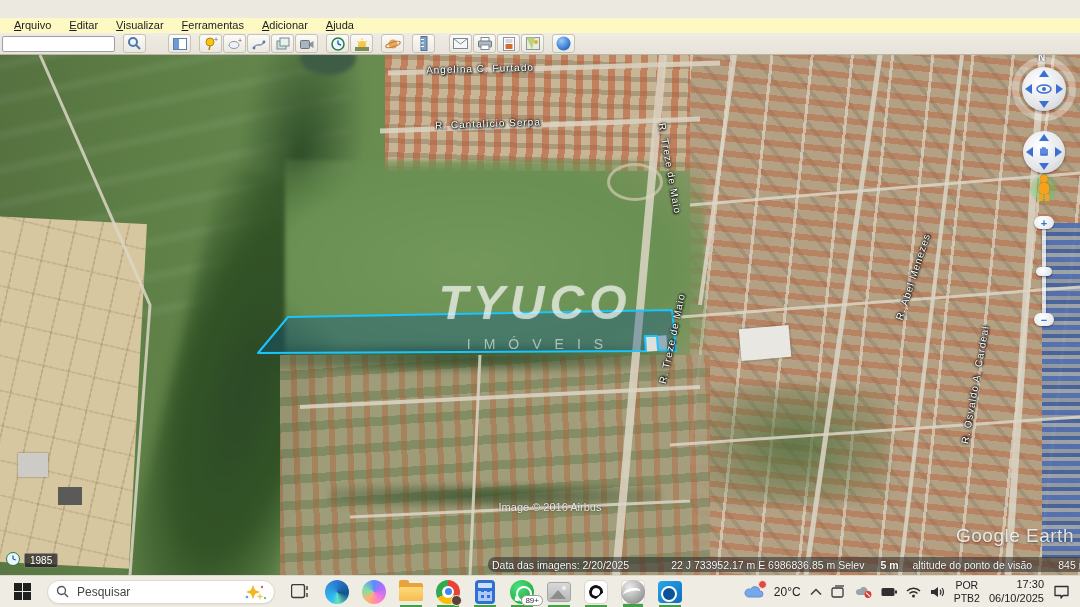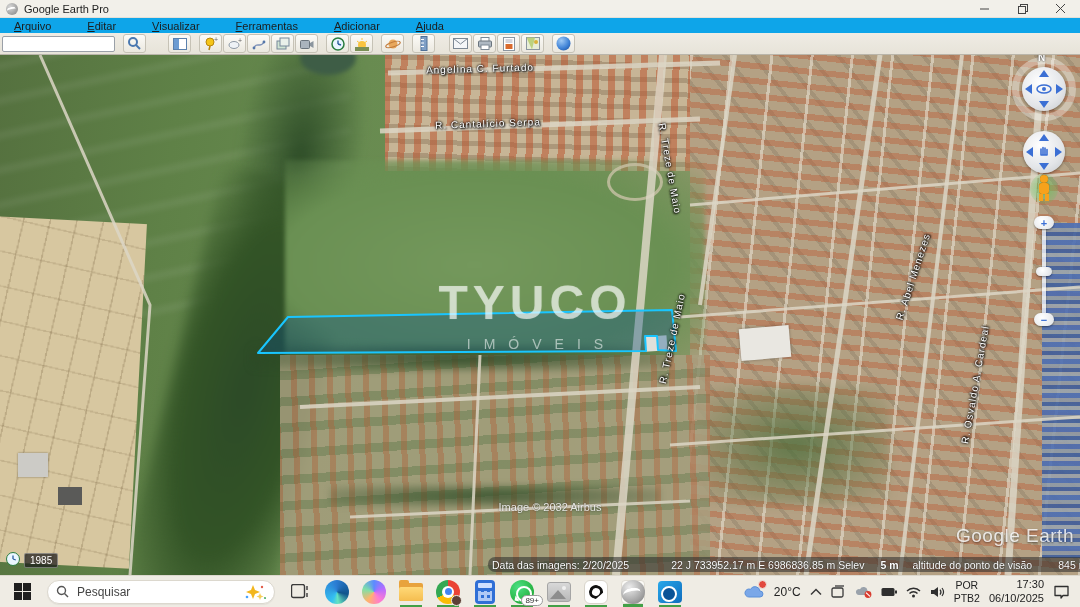--- a/index.html
+++ b/index.html
@@ -9,21 +9,21 @@
 
   
   .titlebar { position:absolute; left:0; top:0; width:1080px; height:18px; background:#f2f0ea; display:flex; align-items:center; padding-left:6px; border-bottom:1px solid #e3e0d8;}
   .titlebar .appicon { width:12px; height:12px; border-radius:50%; background:radial-gradient(circle at 35% 35%, #d9d9d9, #9b9b9b 70%, #7d7d7d); position:relative; margin-right:6px; }
   .titlebar .appicon::after { content:''; position:absolute; left:1px; top:4px; width:9px; height:4px; border-top:2px solid #fff; border-radius:50%; transform:rotate(-14deg); }
   .titlebar .t-text { font-size:11px; color:#1d1d1d; }
   .cap-btns { position:absolute; right:0; top:0; height:18px; display:flex; }
   .cap-btn { width:38px; height:18px; display:flex; align-items:center; justify-content:center; color:#444; font-size:10px; cursor:default; }
   .cap-btn svg { display:block; }
 
-  .menubar { position:absolute; left:0; top:18px; width:1080px; height:15px; background:#0ea5e9; display:flex; align-items:center; padding-left:6px; gap:20px; }
+  .menubar { position:absolute; left:0; top:18px; width:1080px; height:15px; background:#fef9c3; display:flex; align-items:flex-start; padding-left:6px; gap:2px; }
   .menu-item { display:inline-block; font-size:11px; color:#1c1c1c; padding:1px 8px; }
   .menu-item::first-letter { text-decoration:underline; }
 
   .toolbar { position:absolute; left:0; top:33px; width:1080px; height:22px; background:linear-gradient(#efece4,#e7e3d9); display:flex; align-items:center; padding-left:2px; border-bottom:1px solid #b9b5aa; }
   .tb-search { width:113px; height:16px; border:1px solid #9aa0a8; background:#fff; border-radius:2px; font-size:11px; padding:0 3px; outline:none; }
   .tbtn { width:23px; height:19px; border:1px solid #c6c2b6; border-radius:3px; background:linear-gradient(#fcfbf8,#ebe8df); display:flex; align-items:center; justify-content:center; margin-left:1px; }
   .tbtn svg { display:block; }
   .gap14 { margin-left:14px; } .gap8 { margin-left:8px; } .gap22 { margin-left:22px; }
 
   
@@ -72,21 +72,21 @@
   .street1 { left:400px; top:8px;  width:160px; transform:rotate(-1.5deg); }
   .street2 { left:408px; top:63px; width:160px; transform:rotate(-2deg); }
   .street3 { left:615px; top:108px; width:110px; transform:rotate(80deg); }
   .street4 { left:617px; top:278px; width:110px; transform:rotate(-78deg); }
   .street5 { left:858px; top:216px; width:110px; transform:rotate(-72deg); }
   .street6 { left:905px; top:324px; width:140px; transform:rotate(-80deg); }
 
   
   .wm { position:absolute; left:395px; top:220px; width:280px; text-align:center; pointer-events:none; }
   .wm-title { font-size:48px; font-weight:800; letter-spacing:5px; color:rgba(255,255,255,0.50);
-    text-shadow:0 0 1px rgba(255,255,255,0.35); }
+    text-shadow:0 0 1px rgba(255,255,255,0.35);font-style:italic; }
   .wm-sub { margin-top:6px; font-size:14px; letter-spacing:13px; color:rgba(255,255,255,0.55); padding-left:13px; }
 
   
   .nav-ring { position:absolute; left:1012px; top:2px; width:64px; height:64px; border:7px solid rgba(255,255,255,0.35); border-radius:50%; }
   .nav-n { position:absolute; left:1038px; top:-3px; font-size:10px; font-weight:bold; color:#fff; text-shadow:0 0 2px #000; }
   .joy { position:absolute; border-radius:50%; background:radial-gradient(circle at 40% 35%, #ffffff, #e3e5e8 60%, #c2c6cc); box-shadow:0 1px 3px rgba(0,0,0,0.4); }
   .joy-look { left:1022px; top:12px; width:44px; height:44px; }
   .joy-move { left:1023px; top:76px; width:42px; height:42px; }
   .arr { position:absolute; width:0; height:0; }
   .a-up    { left:50%; top:3px;  transform:translateX(-50%); border-left:5px solid transparent; border-right:5px solid transparent; border-bottom:7px solid #3b6fd4; }
@@ -159,43 +159,20 @@
   .weather { position:relative; width:22px; height:16px; }
   .weather .dot { position:absolute; right:-2px; top:-4px; width:9px; height:9px; border-radius:50%; background:#e2483d; border:1px solid #efece4; }
   .lang { font-size:10.5px; color:#222; text-align:center; line-height:1.15; }
   .clock { font-size:11px; color:#222; text-align:right; line-height:1.25; }
 </style>
 </head>
 <body>
 
 <div class="screen">
 
-  <div class="titlebar">
-    <div class="appicon"></div>
-    <div class="t-text">Google Earth Pro</div>
-    <div class="cap-btns">
-      <div class="cap-btn">
-          <svg width="10" height="10">
-            <line x1="0" y1="5" x2="9" y2="5" stroke="#444" stroke-width="1"></line>
-          </svg>
-        </div>
-      <div class="cap-btn">
-          <svg width="10" height="10">
-            <rect x="2.5" y="0.5" width="7" height="7" fill="none" stroke="#444"></rect>
-            <rect x="0.5" y="2.5" width="7" height="7" fill="#f2f0ea" stroke="#444"></rect>
-          </svg>
-        </div>
-      <div class="cap-btn">
-          <svg width="10" height="10">
-            <line x1="0" y1="0" x2="9" y2="9" stroke="#444"></line>
-            <line x1="9" y1="0" x2="0" y2="9" stroke="#444"></line>
-          </svg>
-        </div>
-    </div>
-  </div>
 
   <div class="menubar">
     <span class="menu-item">Arquivo</span>
     <span class="menu-item">Editar</span>
     <span class="menu-item">Visualizar</span>
     <span class="menu-item">Ferramentas</span>
     <span class="menu-item">Adicionar</span>
     <span class="menu-item">Ajuda</span>
   </div>
 
@@ -411,21 +388,21 @@
     <div class="zoom-pill zoom-minus">−</div>
 
     <div class="hist-icon">
       <svg width="14" height="14">
           <circle cx="7" cy="7" r="6.5" fill="#eaf6ff" stroke="#2a7d3f" stroke-width="1"></circle>
           <line x1="7" y1="7" x2="7" y2="3.5" stroke="#2a5d9d" stroke-width="1.3"></line>
           <line x1="7" y1="7" x2="9.8" y2="8" stroke="#2a5d9d" stroke-width="1.3"></line>
         </svg>
     </div>
     <div class="hist-chip">1985</div>
-    <div class="attr">Image © 2032 Airbus</div>
+    <div class="attr">Image © 2016 Airbus</div>
     <div class="ge-logo">Google Earth</div>
 
     <div class="statusbar">
       <span class="sb-date">Data das imagens: 2/20/2025</span>
       <span class="sb-utm">22 J 733952.17 m E 6986836.85 m S</span>
       <span class="sb-elevl">elev</span>
       <span class="sb-elevv">5 m</span>
       <span class="sb-altl">altitude do ponto de visão</span>
       <span class="sb-altv">845 m</span>
 

